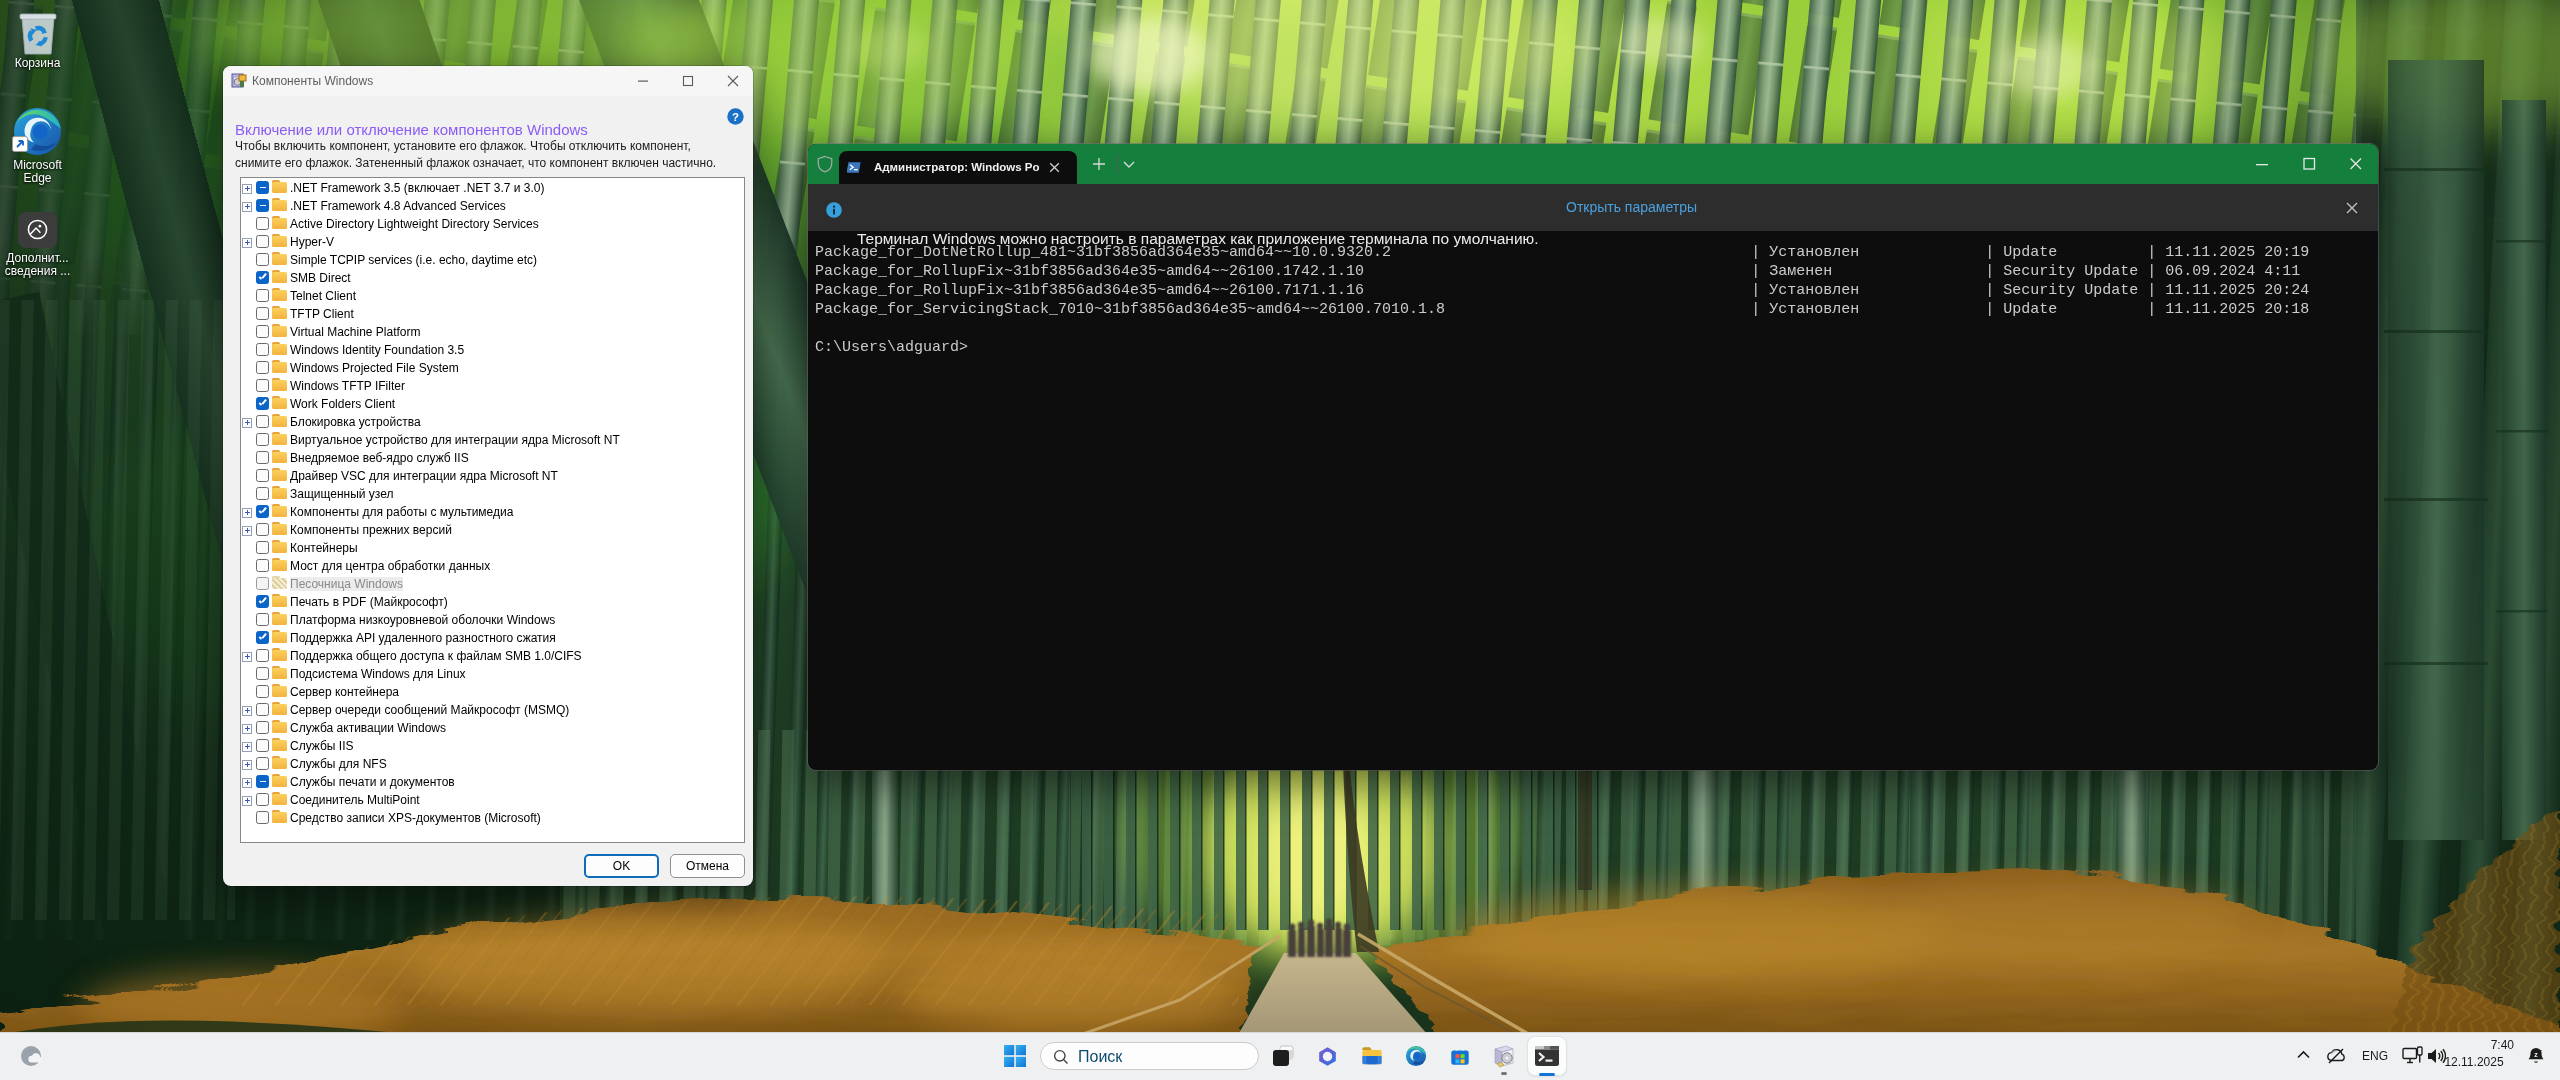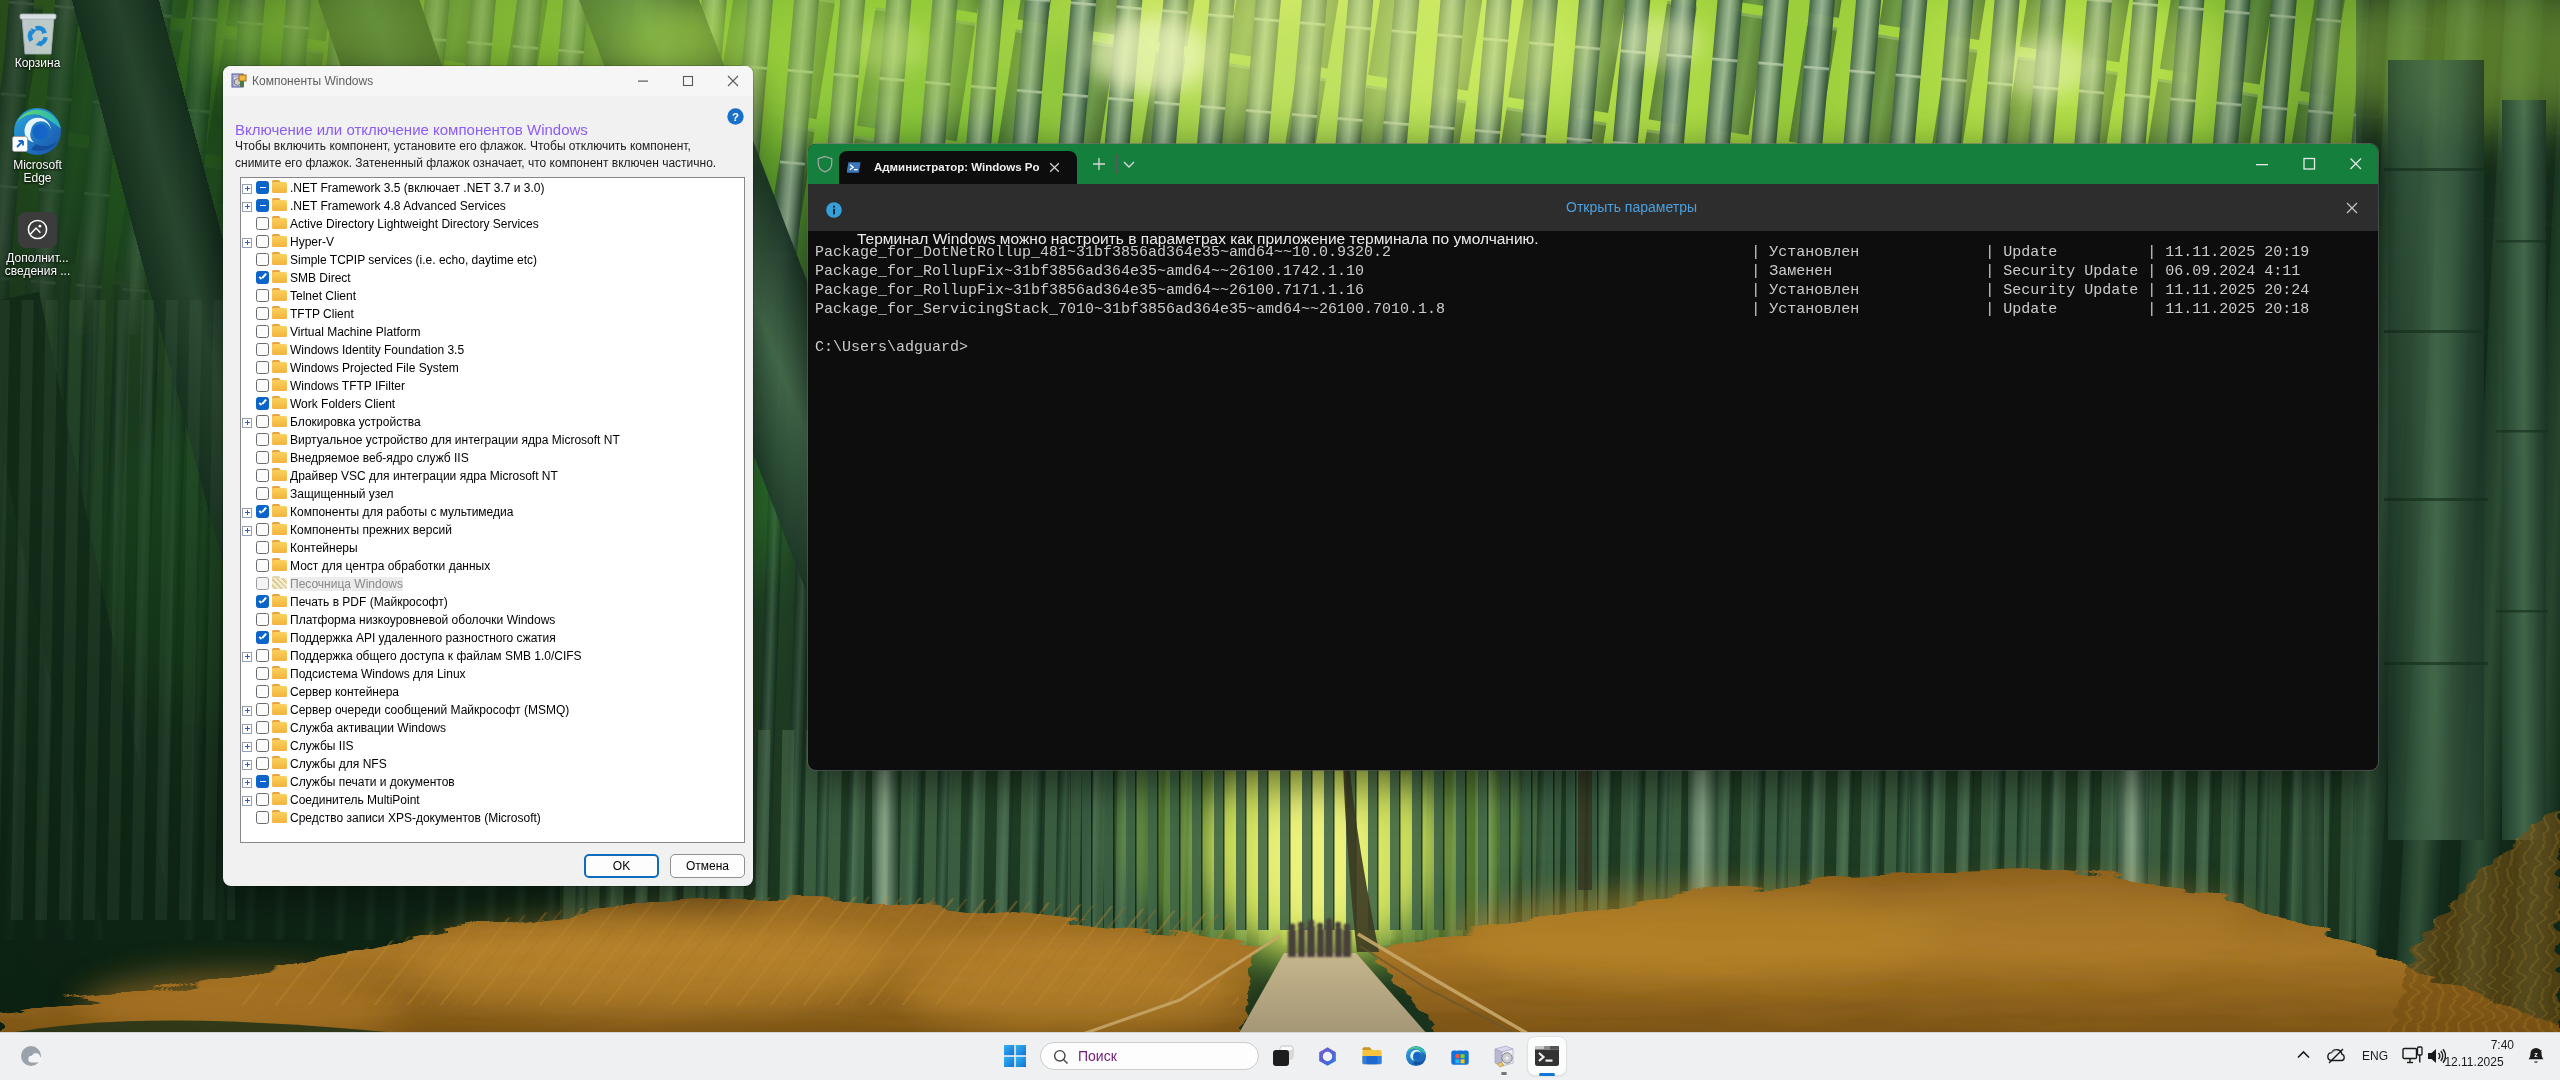--- a/index.html
+++ b/index.html
@@ -39,21 +39,21 @@
   #term{position:absolute;left:808px;top:144px;width:1570px;height:626px;background:#0d0d0d;border-radius:8px;
         box-shadow:0 14px 44px rgba(0,0,0,.5),0 0 0 1px rgba(128,128,128,.6);}
   #ttitle{position:absolute;left:0;top:0;right:0;height:40px;background:#15803d;border-radius:8px 8px 0 0;}
   #tinfo{position:absolute;left:0;top:40px;right:0;height:47px;background:#2d2d2d;}
   #tab{position:absolute;left:31px;top:7px;width:238px;height:33px;background:#0d0d0d;border-radius:8px 8px 0 0;}
   #tab .tabt{position:absolute;left:35px;top:10px;font-size:11.5px;font-weight:700;color:#f0f0f0;width:168px;overflow:hidden;white-space:nowrap;}
   #tcontent{position:absolute;left:7px;top:99px;margin:0;font-family:"Liberation Mono",monospace;font-size:15px;line-height:19px;color:#cbcbcb;white-space:pre;}
   
   #tb{position:absolute;left:0;top:1032px;width:2560px;height:48px;background:#eef0f1;border-top:1px solid rgba(0,0,0,.10);box-sizing:border-box;}
   #search{position:absolute;left:1040px;top:1042px;width:219px;height:28px;background:#fdfdfd;border:1px solid #cbcbcb;border-radius:14px;box-sizing:border-box;}
-  #search span{position:absolute;left:37px;top:5px;font-size:14px;color:#701a75;}
+  #search span{position:absolute;left:37px;top:5px;font-size:16px;color:#0c4a6e;}
   #termbtn{position:absolute;left:1527px;top:1036px;width:40px;height:40px;background:#fbfcfc;border:1px solid #e2e2e2;border-radius:8px;box-sizing:border-box;box-shadow:0 1px 2px rgba(0,0,0,.06);}
   #termbtn .bar{position:absolute;left:11px;top:36px;width:16px;height:3px;border-radius:2px;background:#1176d4;}
   .traytxt{position:absolute;font-size:12px;color:#1b1b1b;}
 </style></head><body>
 <div id="desk">
 <svg class="abs" style="left:0;top:0" width="2560" height="1080" viewBox="0 0 2560 1080">
 <defs>
  <linearGradient id="gv" x1="0" y1="0" x2="0" y2="1">
    <stop offset="0" stop-color="#72b22c"></stop>
           <stop offset=".09" stop-color="#6fb02e"></stop>

